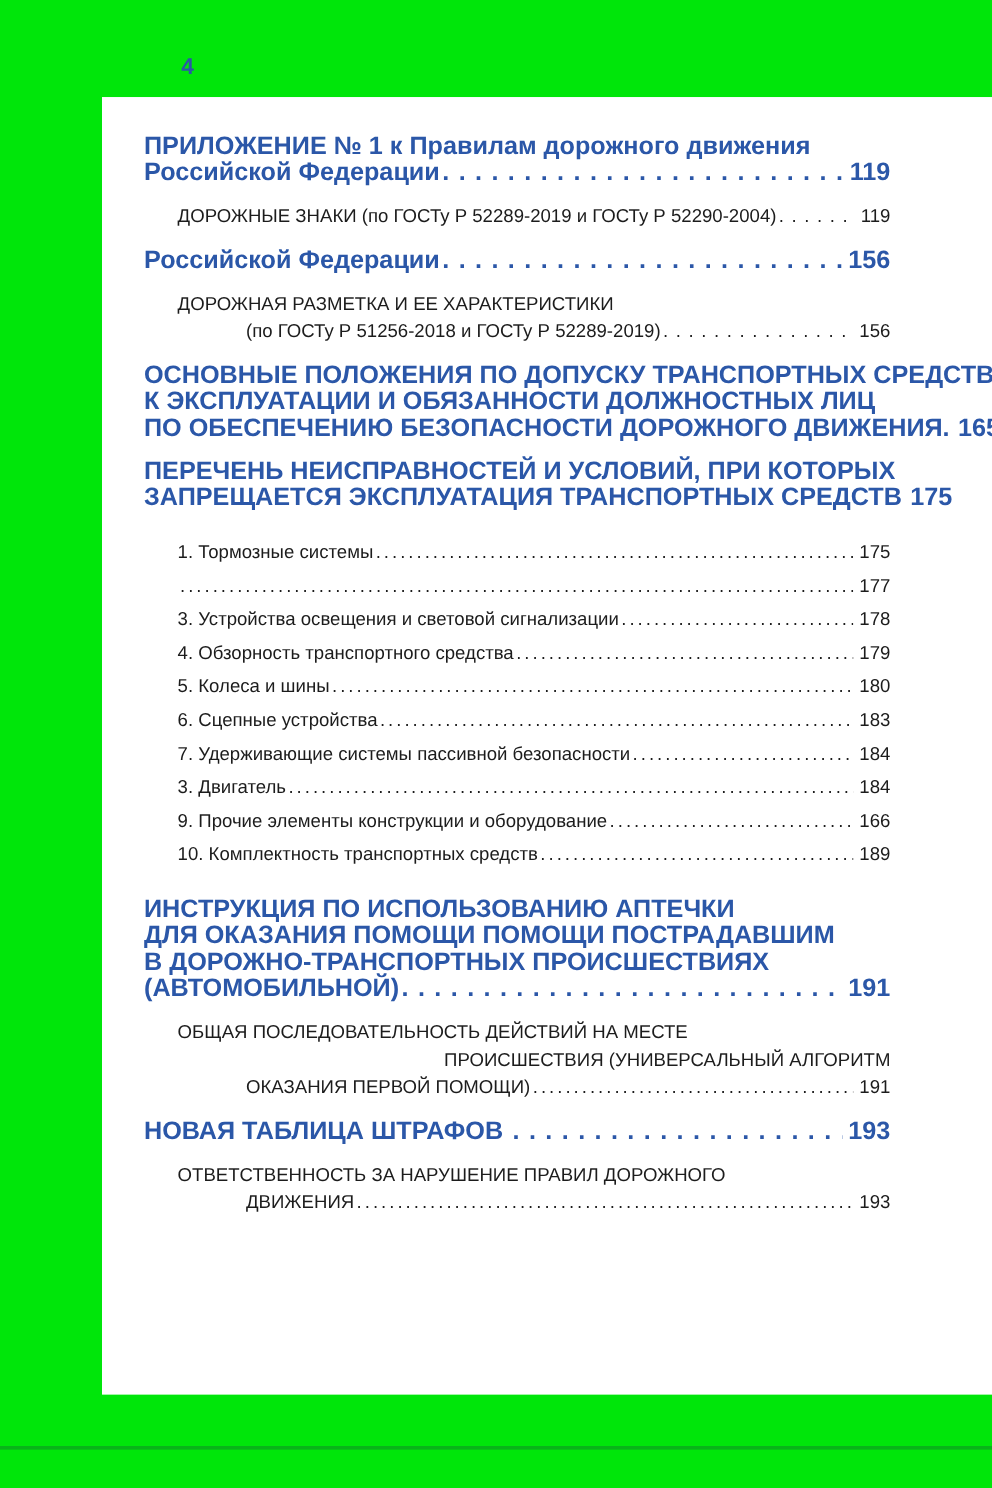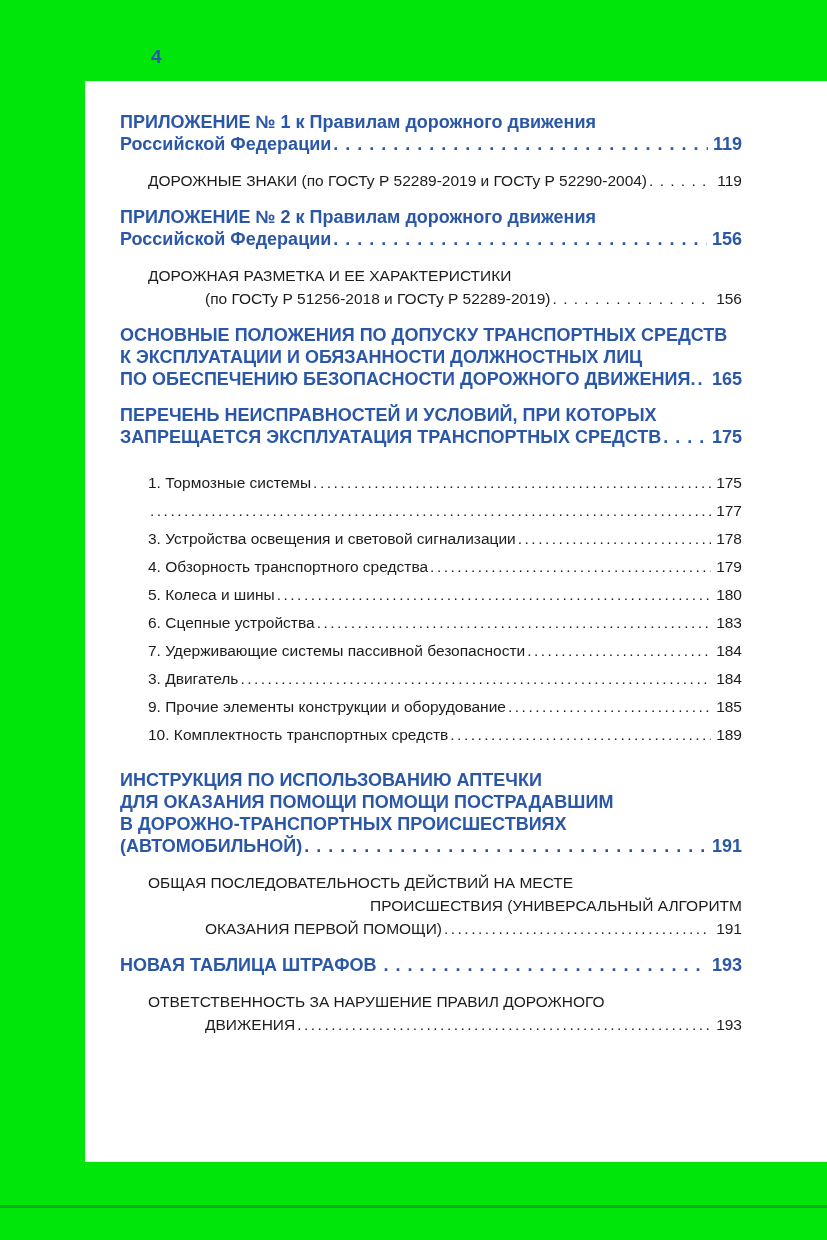--- a/index.html
+++ b/index.html
@@ -20,21 +20,21 @@
     position:absolute; left:151px; top:46px;
     font-size:19px; font-weight:bold; color:var(--blue,#2b57a8);
   }
 
   .content {
     position:absolute; left:85px; top:81px; right:0; bottom:78px;
     background:#ffffff; padding:30px 85px 0 35px; overflow:hidden;
   }
 
   .entry { margin-top:14px; color:var(--text,#1c1c1c); font-size:15.5px; line-height:23px; }
-  .entry.blue { color:var(--blue,#2b57a8); font-weight:bold; font-size:18px; line-height:22px; }
+  .entry.blue { color:var(--blue,#2b57a8); font-weight:bold; font-size:21px; line-height:22px; }
   .entry.ind1 { padding-left:28px; }
   .entry.list-item { margin-top:3px; line-height:25px; }
   .entry:not(.list-item) + .entry.list-item { margin-top:22px;text-align:center; }
   .entry.list-item + .entry:not(.list-item) { margin-top:22px; }
   .entry:first-child { margin-top:0; }
 
   .line.hang { padding-left:57px;text-align:right; }
   .line.last { display:flex; align-items:baseline; }
   .line .t { flex:0 0 auto; white-space:pre; }
   .pg { flex:0 0 auto; margin-left:5px; white-space:nowrap; }
@@ -70,21 +70,20 @@
         </div>
       </div>
       <div class="entry black ind1">
         <div class="line last">
           <span class="t">ДОРОЖНЫЕ ЗНАКИ (по ГОСТу Р 52289-2019 и ГОСТу Р 52290-2004)</span>
           <span class="leader sparse"></span>
           <span class="pg">119</span>
         </div>
       </div>
       <div class="entry blue">
-        <div class="line"><span class="t">ПРИЛОЖЕНИЕ № 2 к Правилам дорожного движения</span></div>
         <div class="line last">
           <span class="t">Российской Федерации</span>
           <span class="leader sparse"></span>
           <span class="pg">156</span>
         </div>
       </div>
       <div class="entry black ind1">
         <div class="line"><span class="t">ДОРОЖНАЯ РАЗМЕТКА И ЕЕ ХАРАКТЕРИСТИКИ</span></div>
         <div class="line last hang">
           <span class="t">(по ГОСТу Р 51256-2018 и ГОСТу Р 52289-2019)</span>
@@ -161,21 +160,21 @@
         <div class="line last">
           <span class="t">3. Двигатель</span>
           <span class="leader dense"></span>
           <span class="pg">184</span>
         </div>
       </div>
       <div class="entry black ind1 list-item">
         <div class="line last">
           <span class="t">9. Прочие элементы конструкции и оборудование</span>
           <span class="leader dense"></span>
-          <span class="pg">185</span>
+          <span class="pg">166</span>
         </div>
       </div>
       <div class="entry black ind1 list-item">
         <div class="line last">
           <span class="t">10. Комплектность транспортных средств</span>
           <span class="leader dense"></span>
           <span class="pg">189</span>
         </div>
       </div>
       <div class="entry blue">

